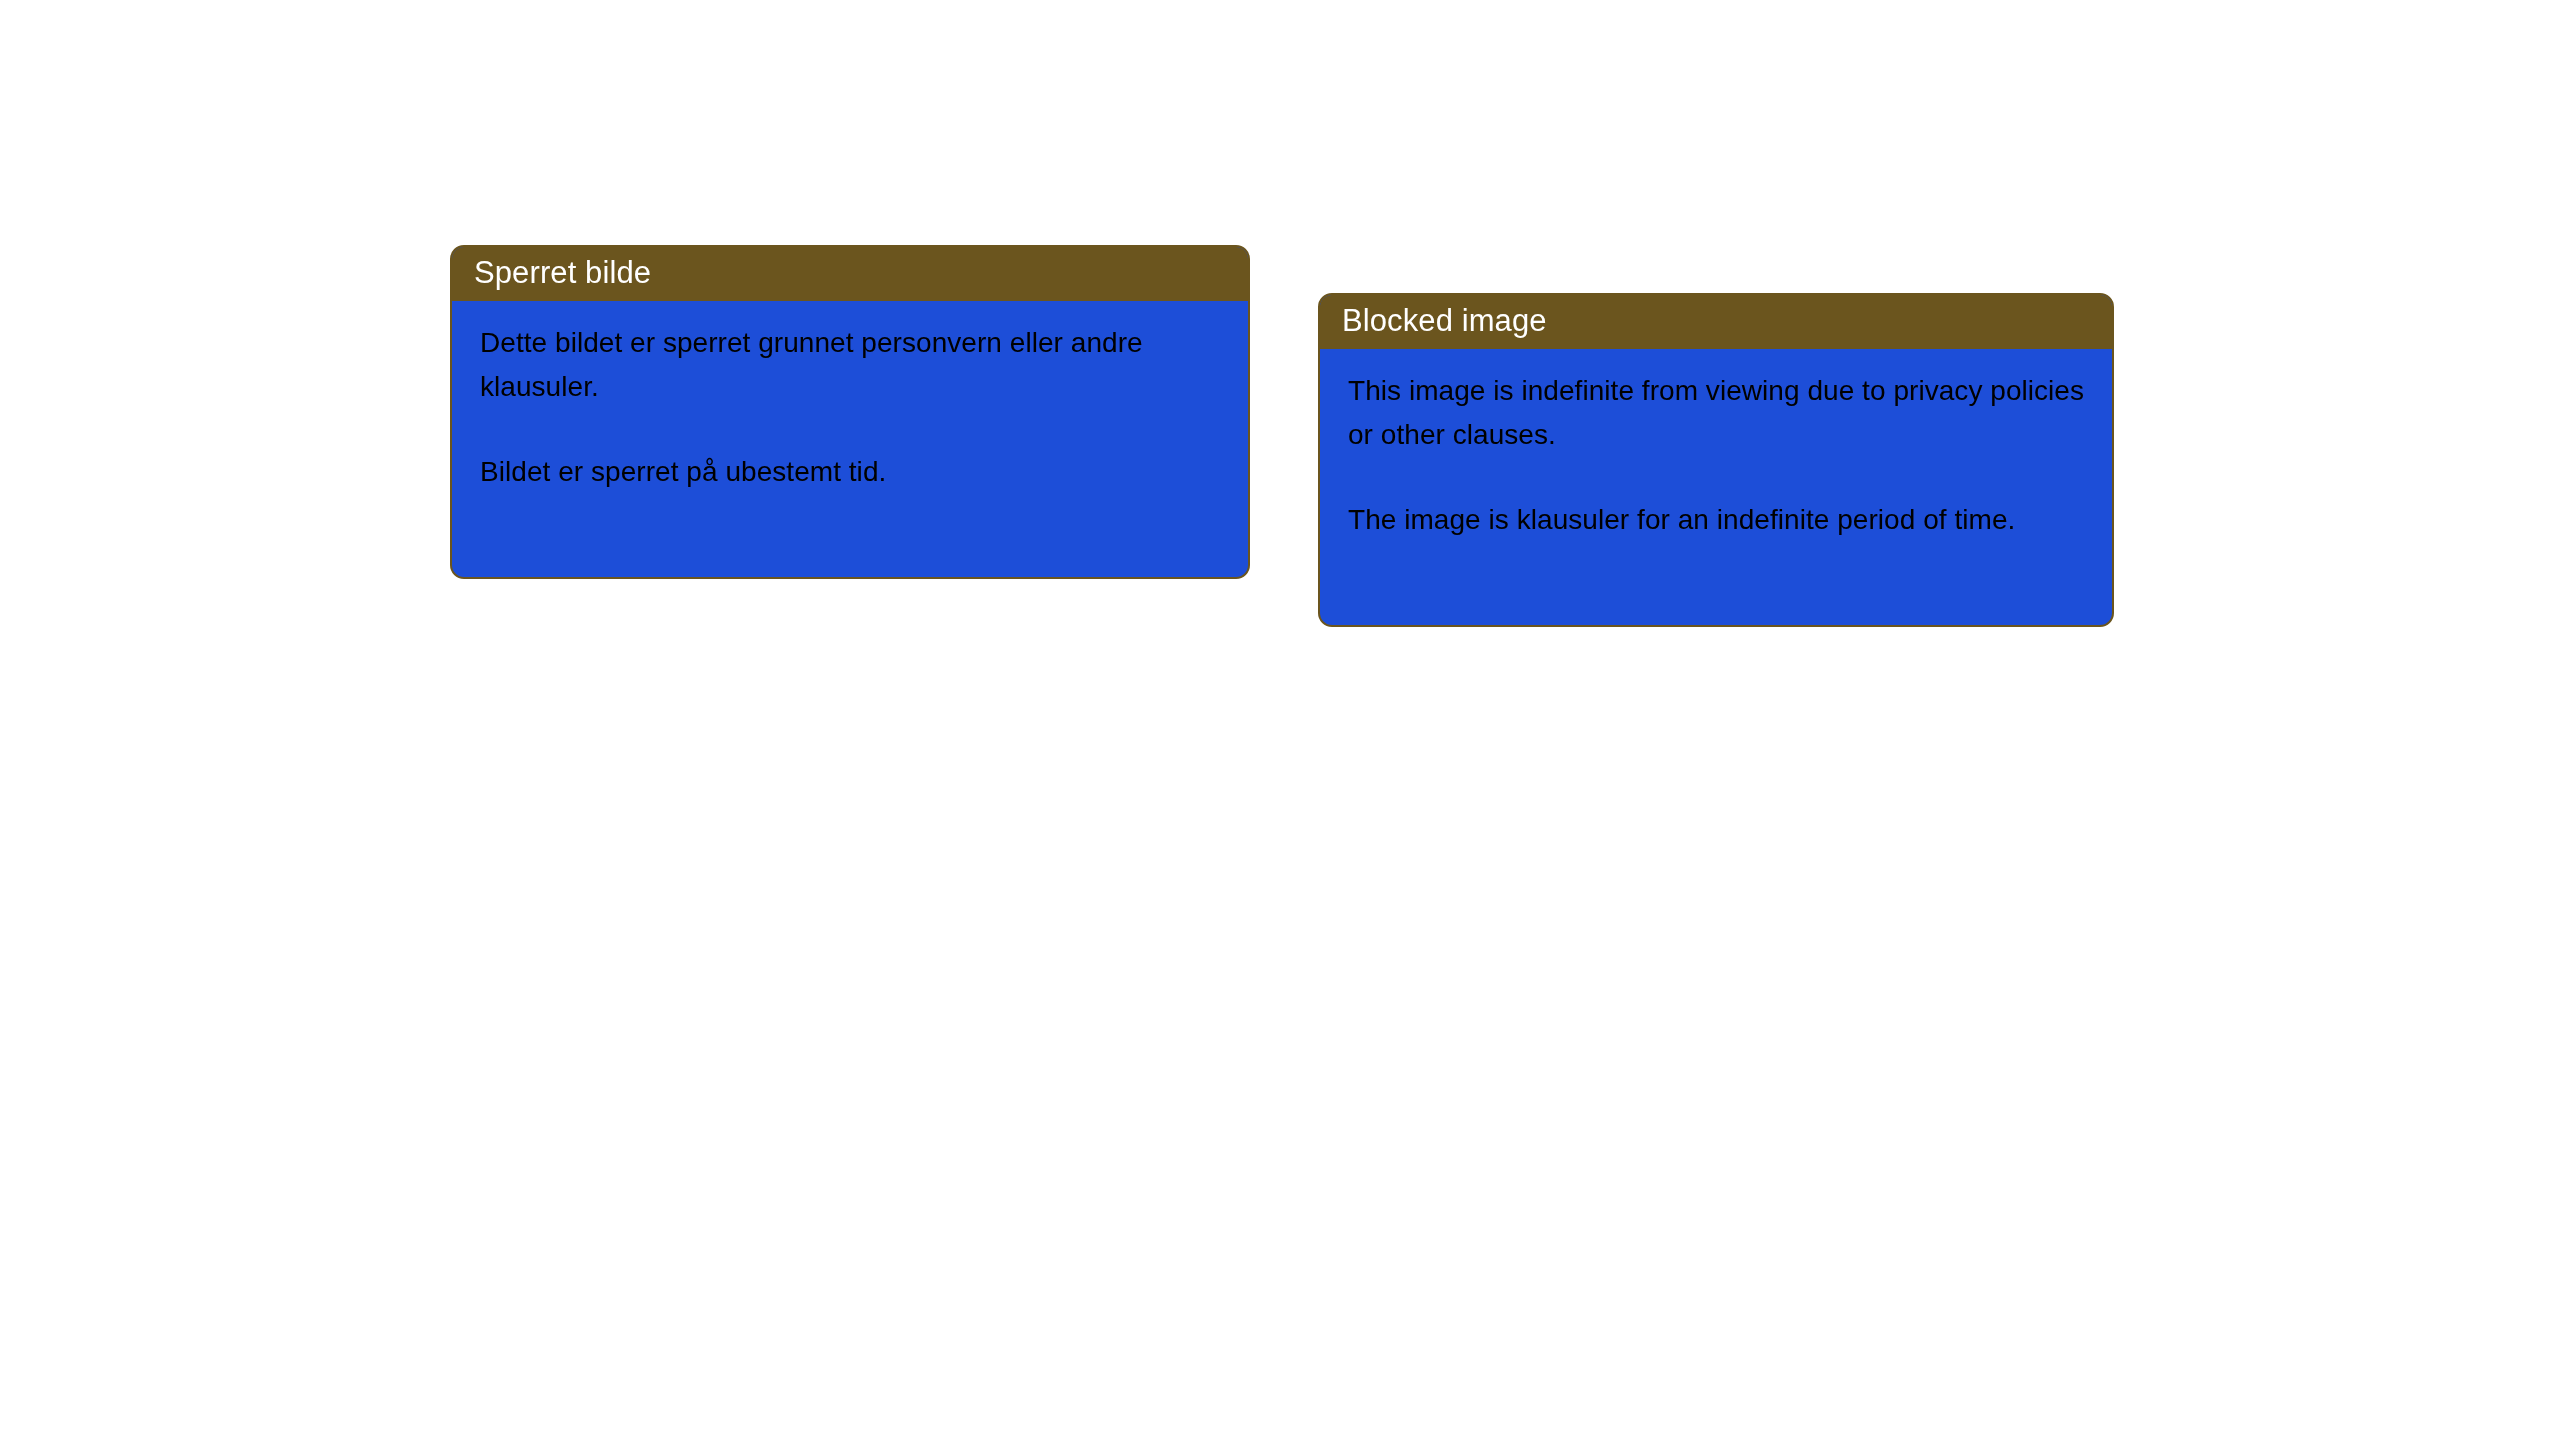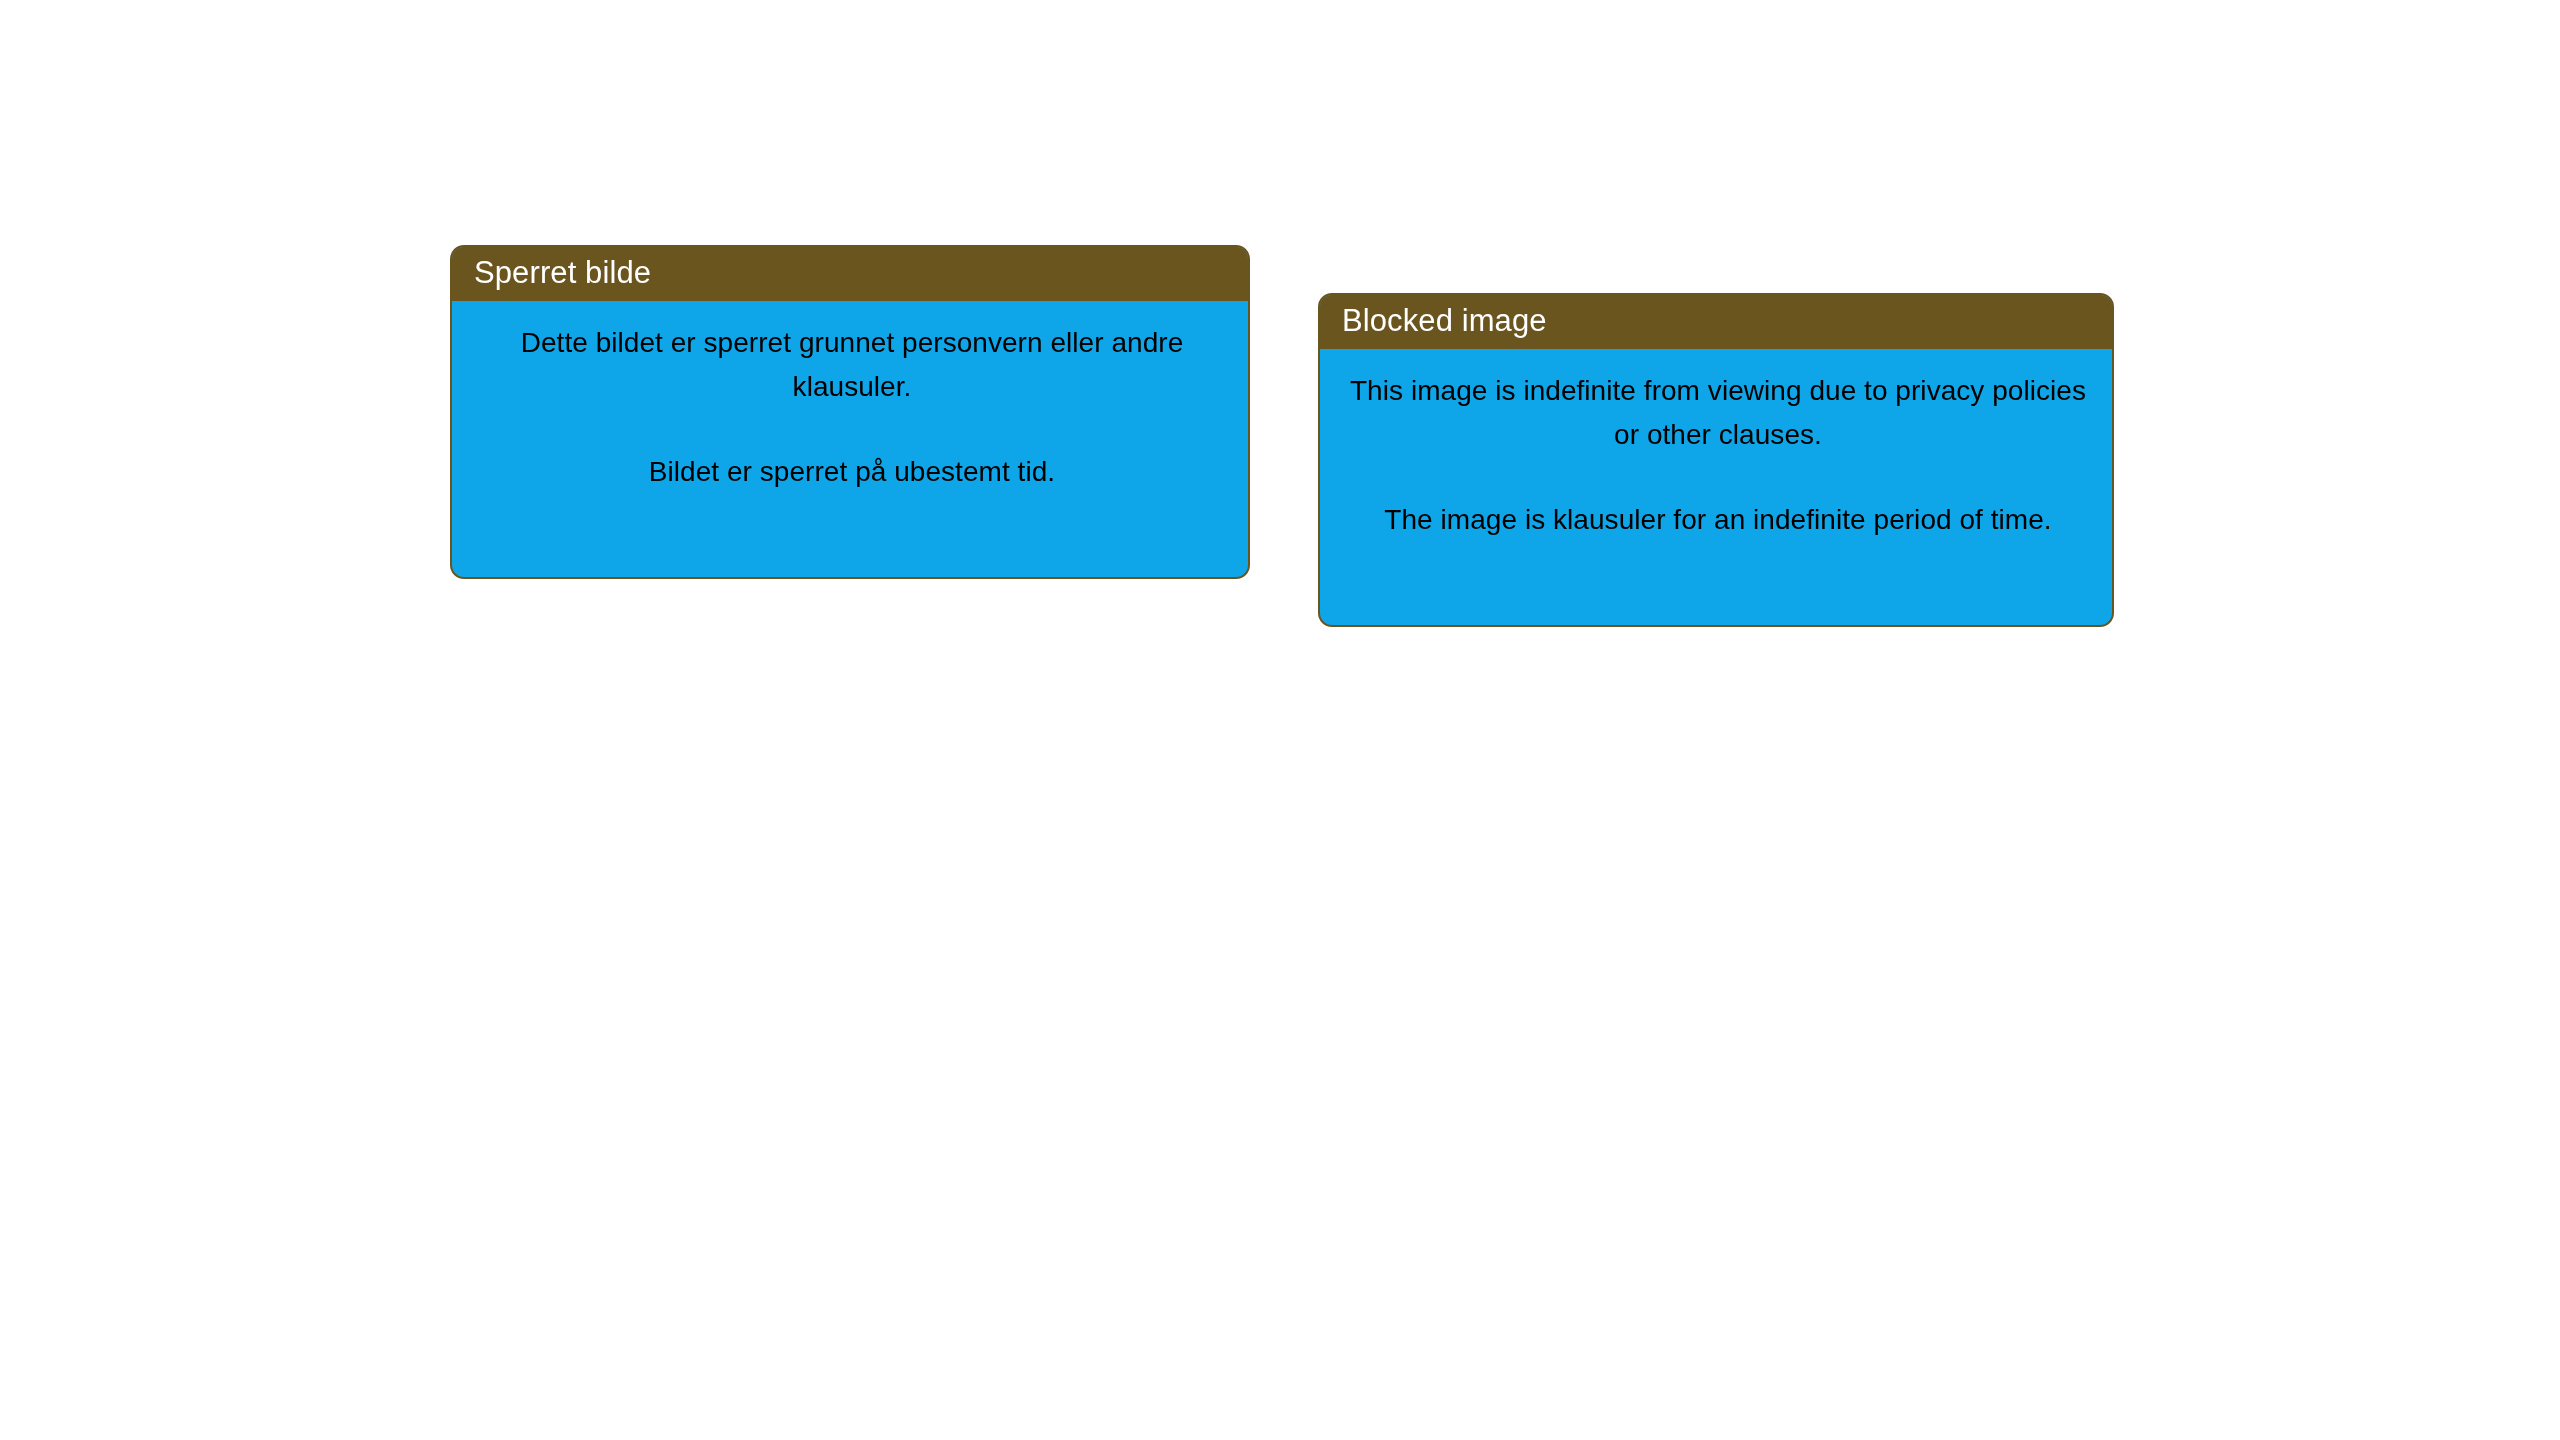--- a/index.html
+++ b/index.html
@@ -18,21 +18,21 @@
   #canvas {
     position: relative;
     width: 2560px;
     height: 1440px;
     background: #ffffff;
   }
 
   .notice-card {
     position: absolute;
     box-sizing: border-box;
-    background: #0ea5e9;
+    background: #1d4ed8;
     border: 2px solid #6b551e;
     border-radius: 14px;
     overflow: hidden;
   }
 
   .notice-card.card-no {
     left: 450px;
     top: 245px;
     width: 800px;
     height: 334px;
@@ -64,21 +64,20 @@
     line-height: 34px;
     font-weight: 400;
     letter-spacing: 0.1px;
     white-space: nowrap;
   }
 
   .card-body {
     box-sizing: border-box;
     padding: 20px 24px 0 28px;
     color: #000000;
-    text-align: center;
   }
 
   .body-paragraph {
     font-size: 28px;
     line-height: 44px;
     font-weight: 400;
     color: #000000;
     margin: 0;
     letter-spacing: 0.05px;
   }

